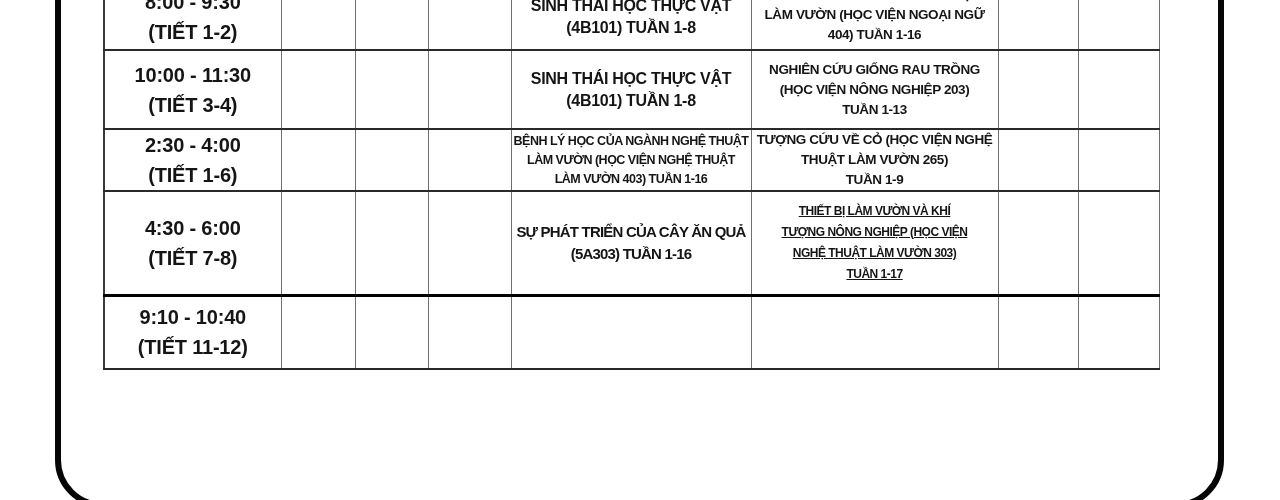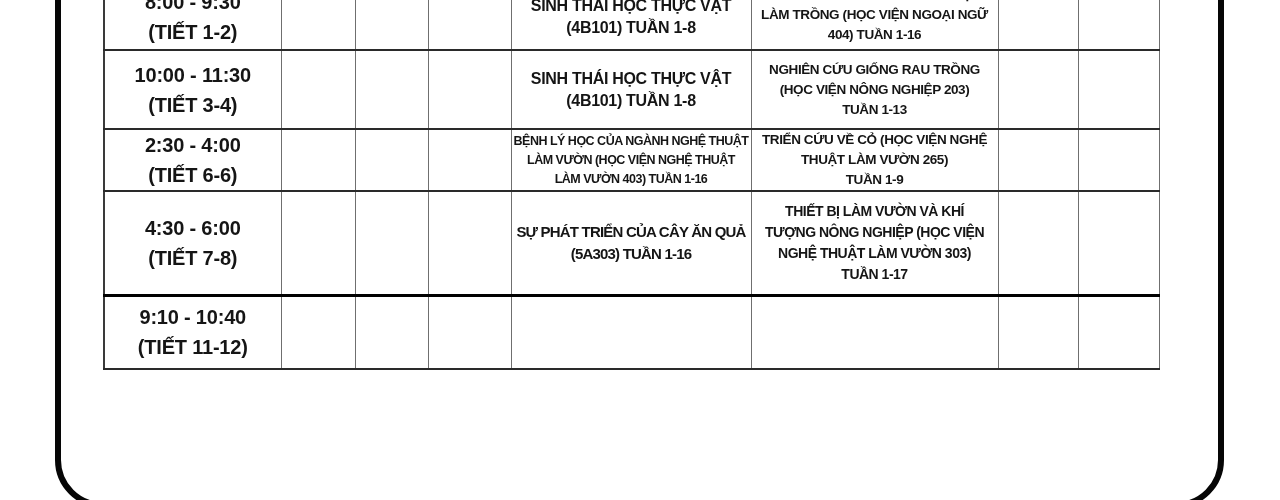--- a/index.html
+++ b/index.html
@@ -39,21 +39,21 @@
   tr.r4 { height: 104px; }
   tr.r5 { height: 74px; }
   tr.r6 { height: 74px; }
 
   .tl { font-size: 20px; line-height: 30px; font-weight: 700; white-space: nowrap; letter-spacing: -0.2px; }
   .cl { font-weight: 700; white-space: nowrap; }
   td.c5 .cl { font-size: 16px; line-height: 22px; letter-spacing: -0.3px; }
   td.c6 .cl { font-size: 13.5px; line-height: 20px; letter-spacing: -0.4px; }
   tr.r3 td.c5 .cl { font-size: 12.5px; line-height: 19px; letter-spacing: -0.5px; }
   tr.r4 td.c5 .cl { font-size: 15px; line-height: 22px; letter-spacing: -0.8px; }
-  tr.r4 td.c6 .cl { font-size: 14px; line-height: 21px; letter-spacing: -0.5px; }
+  tr.r4 td.c6 .cl { font-size: 12px; line-height: 21px; letter-spacing: -0.5px; text-decoration: underline; }
 
   
   tr.r1 td.time { padding-top: 37px; }
   tr.r1 td.c5   { padding-top: 45px; }
   tr.r1 td.c6   { padding-top: 35px; }
 </style>
 </head>
 <body>
 
 <div class="page-frame"></div>
@@ -79,21 +79,21 @@
       </td>
       <td class="empty"></td>
       <td class="empty"></td>
       <td class="empty"></td>
       <td class="c5">
         <div class="cl">SINH THÁI HỌC THỰC VẬT</div>
         <div class="cl">(4B101) TUẦN 1-8</div>
       </td>
       <td class="c6">
         <div class="cl">TIẾNG ANH CHUYÊN NGÀNH NGHỆ THUẬT</div>
-        <div class="cl">LÀM TRỒNG (HỌC VIỆN NGOẠI NGỮ</div>
+        <div class="cl">LÀM VƯỜN (HỌC VIỆN NGOẠI NGỮ</div>
         <div class="cl">404) TUẦN 1-16</div>
       </td>
       <td class="empty"></td>
       <td class="empty"></td>
     </tr>
 
     <tr class="r2">
       <td class="time">
         <div class="tl">10:00 - 11:30</div>
         <div class="tl">(TIẾT 3-4)</div>
@@ -110,32 +110,32 @@
         <div class="cl">(HỌC VIỆN NÔNG NGHIỆP 203)</div>
         <div class="cl">TUẦN 1-13</div>
       </td>
       <td class="empty"></td>
       <td class="empty"></td>
     </tr>
 
     <tr class="r3">
       <td class="time">
         <div class="tl">2:30 - 4:00</div>
-        <div class="tl">(TIẾT 6-6)</div>
+        <div class="tl">(TIẾT 1-6)</div>
       </td>
       <td class="empty"></td>
       <td class="empty"></td>
       <td class="empty"></td>
       <td class="c5">
         <div class="cl">BỆNH LÝ HỌC CỦA NGÀNH NGHỆ THUẬT</div>
         <div class="cl">LÀM VƯỜN (HỌC VIỆN NGHỆ THUẬT</div>
         <div class="cl">LÀM VƯỜN 403) TUẦN 1-16</div>
       </td>
       <td class="c6">
-        <div class="cl">TRIỂN CỨU VỀ CỎ (HỌC VIỆN NGHỆ</div>
+        <div class="cl">TƯỢNG CỨU VỀ CỎ (HỌC VIỆN NGHỆ</div>
         <div class="cl">THUẬT LÀM VƯỜN 265)</div>
         <div class="cl">TUẦN 1-9</div>
       </td>
       <td class="empty"></td>
       <td class="empty"></td>
     </tr>
 
     <tr class="r4">
       <td class="time">
         <div class="tl">4:30 - 6:00</div>

